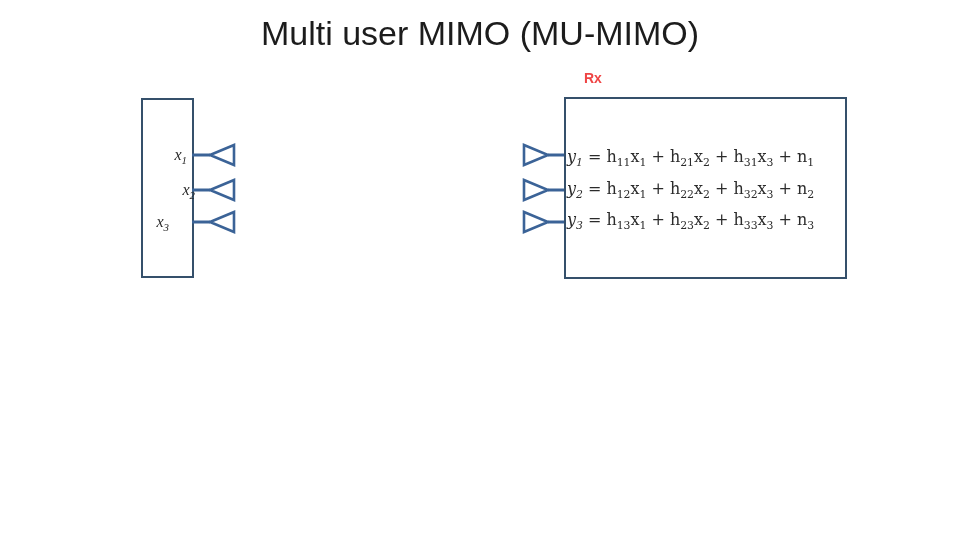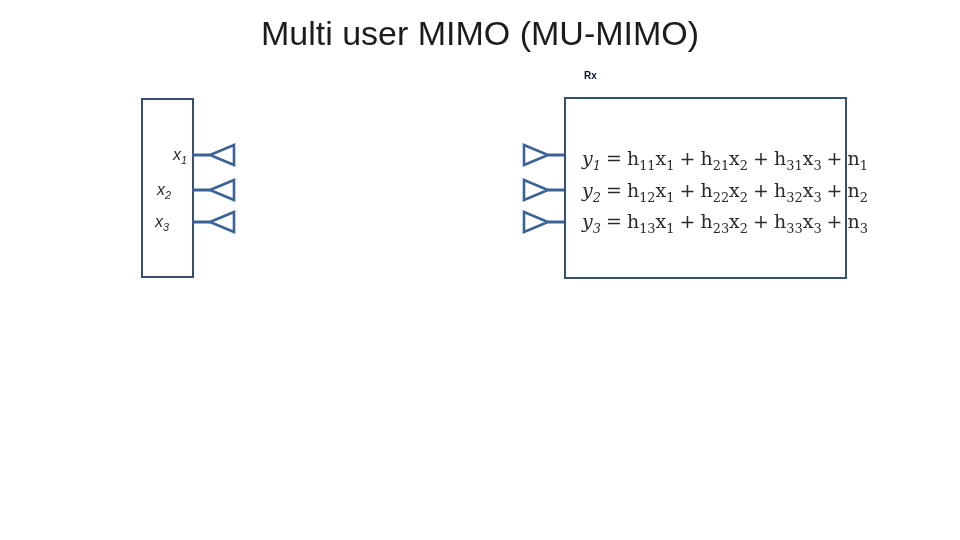--- a/index.html
+++ b/index.html
@@ -15,62 +15,62 @@
     left: 0; top: 14px; width: 960px;
     text-align: center;
     font-size: 34px;
     font-weight: 400;
     color: #1c1c1c;
     letter-spacing: 0px;
   }
   .rx-label {
     position: absolute;
     left: 584px; top: 70px;
-    font-size: 10px;
+    font-size: 14px;
     font-weight: 600;
-    color: #0f172a;
+    color: #ef4444;
   }
   .tx-box {
     position: absolute;
     left: 141px; top: 98px;
     width: 49px; height: 176px;
     border: 2px solid #35506b;
     background: #ffffff;
   }
   .rx-box {
     position: absolute;
     left: 564px; top: 97px;
     width: 279px; height: 178px;
     border: 2.5px solid #35506b;
     background: #ffffff;
   }
   .tx-label {
     position: absolute;
     width: 37px;
     text-align: right;
-    font-family: Liberation Sans, sans-serif;
+    font-family: Liberation Serif, serif;
     font-size: 16px;
     color: #2b2b2b;
   }
   .tx-label .tok { font-style: italic; }
   .tx-label-1 { left: 150px; top: 146px; }
-  .tx-label-2 { left: 134px; top: 181px; }
+  .tx-label-2 { left: 158px; top: 181px; }
   .tx-label-3 { left: 132px; top: 213px; }
   .antenna { position: absolute; width: 50px; height: 26px; }
   .ant-tx-1 { left: 192px; top: 142px; }
   .ant-tx-2 { left: 192px; top: 177px; }
   .ant-tx-3 { left: 192px; top: 209px; }
   .ant-rx-1 { left: 516px; top: 142px; }
   .ant-rx-2 { left: 516px; top: 177px; }
   .ant-rx-3 { left: 516px; top: 209px; }
   .equation {
     position: absolute;
-    left: 16px;
+    left: 1px;
     font-family: "DejaVu Serif", serif;
-    font-size: 19px;
+    font-size: 16px;
     color: #2b2b2b;
     white-space: nowrap;
   }
   .equation .tok:first-child { font-style: italic; }
   .eq-1 { top: 48px; }
   .eq-2 { top: 80px; }
   .eq-3 { top: 111px; text-align: center; }
   .tok sub { font-size: 68%; line-height: 0; }
   .op { margin: 0 5px; }
 </style>

